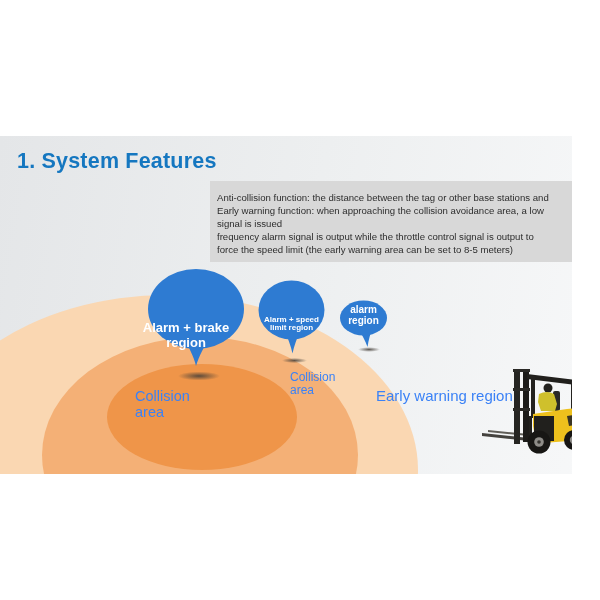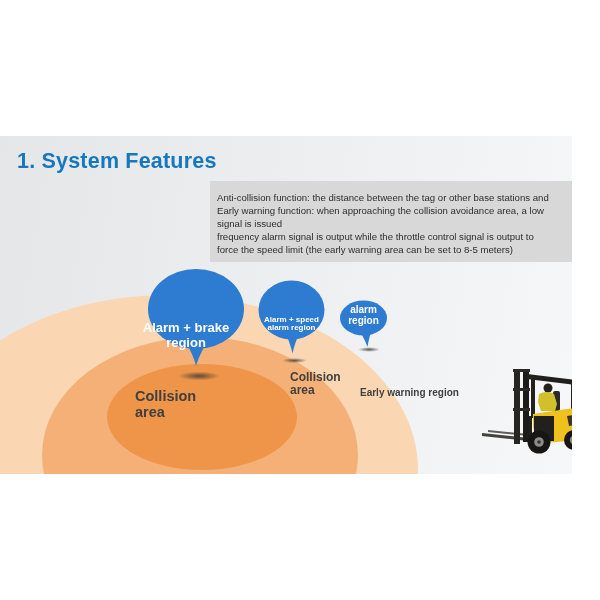--- a/index.html
+++ b/index.html
@@ -15,24 +15,24 @@
   
   .textbox{position:absolute;left:210px;top:181px;width:383px;height:81px;
            background:#d8d8d8;box-sizing:border-box;padding:11px 0 0 7px;}
   .tline{font-size:9.6px;line-height:12.9px;color:#2d2d2d;white-space:nowrap;}
   
   .blabel{position:absolute;text-align:center;color:#ffffff;font-weight:bold;}
   .b1{left:111px;top:288px;width:150px;font-size:13px;line-height:15px;margin-top:32px;}
   .b2{left:246px;top:316px;width:91px;font-size:8px;line-height:8.2px;}
   .b3{left:328px;top:305px;width:71px;font-size:10px;line-height:10.8px;}
   
-  .rlabel{position:absolute;color:#404040;font-weight:bold;}
+  .rlabel{position:absolute;color:#3b82f6;font-weight:normal;}
   .r1{left:135px;top:389px;font-size:14.5px;line-height:15.5px;}
   .r2{left:290px;top:371px;font-size:12px;line-height:12.8px;}
-  .r3{left:360px;top:387px;font-size:10px;}
+  .r3{left:376px;top:387px;font-size:15px;}
   .forklift{position:absolute;left:481px;top:364px;width:112px;height:92px;}
 </style>
 </head>
 <body>
 
 <div class="stage">
 
   <div class="band">
     <svg width="600" height="338" viewBox="0 0 600 338">
       <defs>
@@ -70,21 +70,21 @@
     <div class="tline">frequency alarm signal is output while the throttle control signal is output to</div>
     <div class="tline">force the speed limit (the early warning area can be set to 8-5 meters)</div>
   </div>
 
   <div class="blabel b1">
     <div>Alarm + brake</div>
     <div>region</div>
   </div>
   <div class="blabel b2">
     <div>Alarm + speed</div>
-    <div>alarm region</div>
+    <div>limit region</div>
   </div>
   <div class="blabel b3">
     <div>alarm</div>
     <div>region</div>
   </div>
 
   <div class="rlabel r1">
     <div>Collision</div>
     <div>area</div>
   </div>

